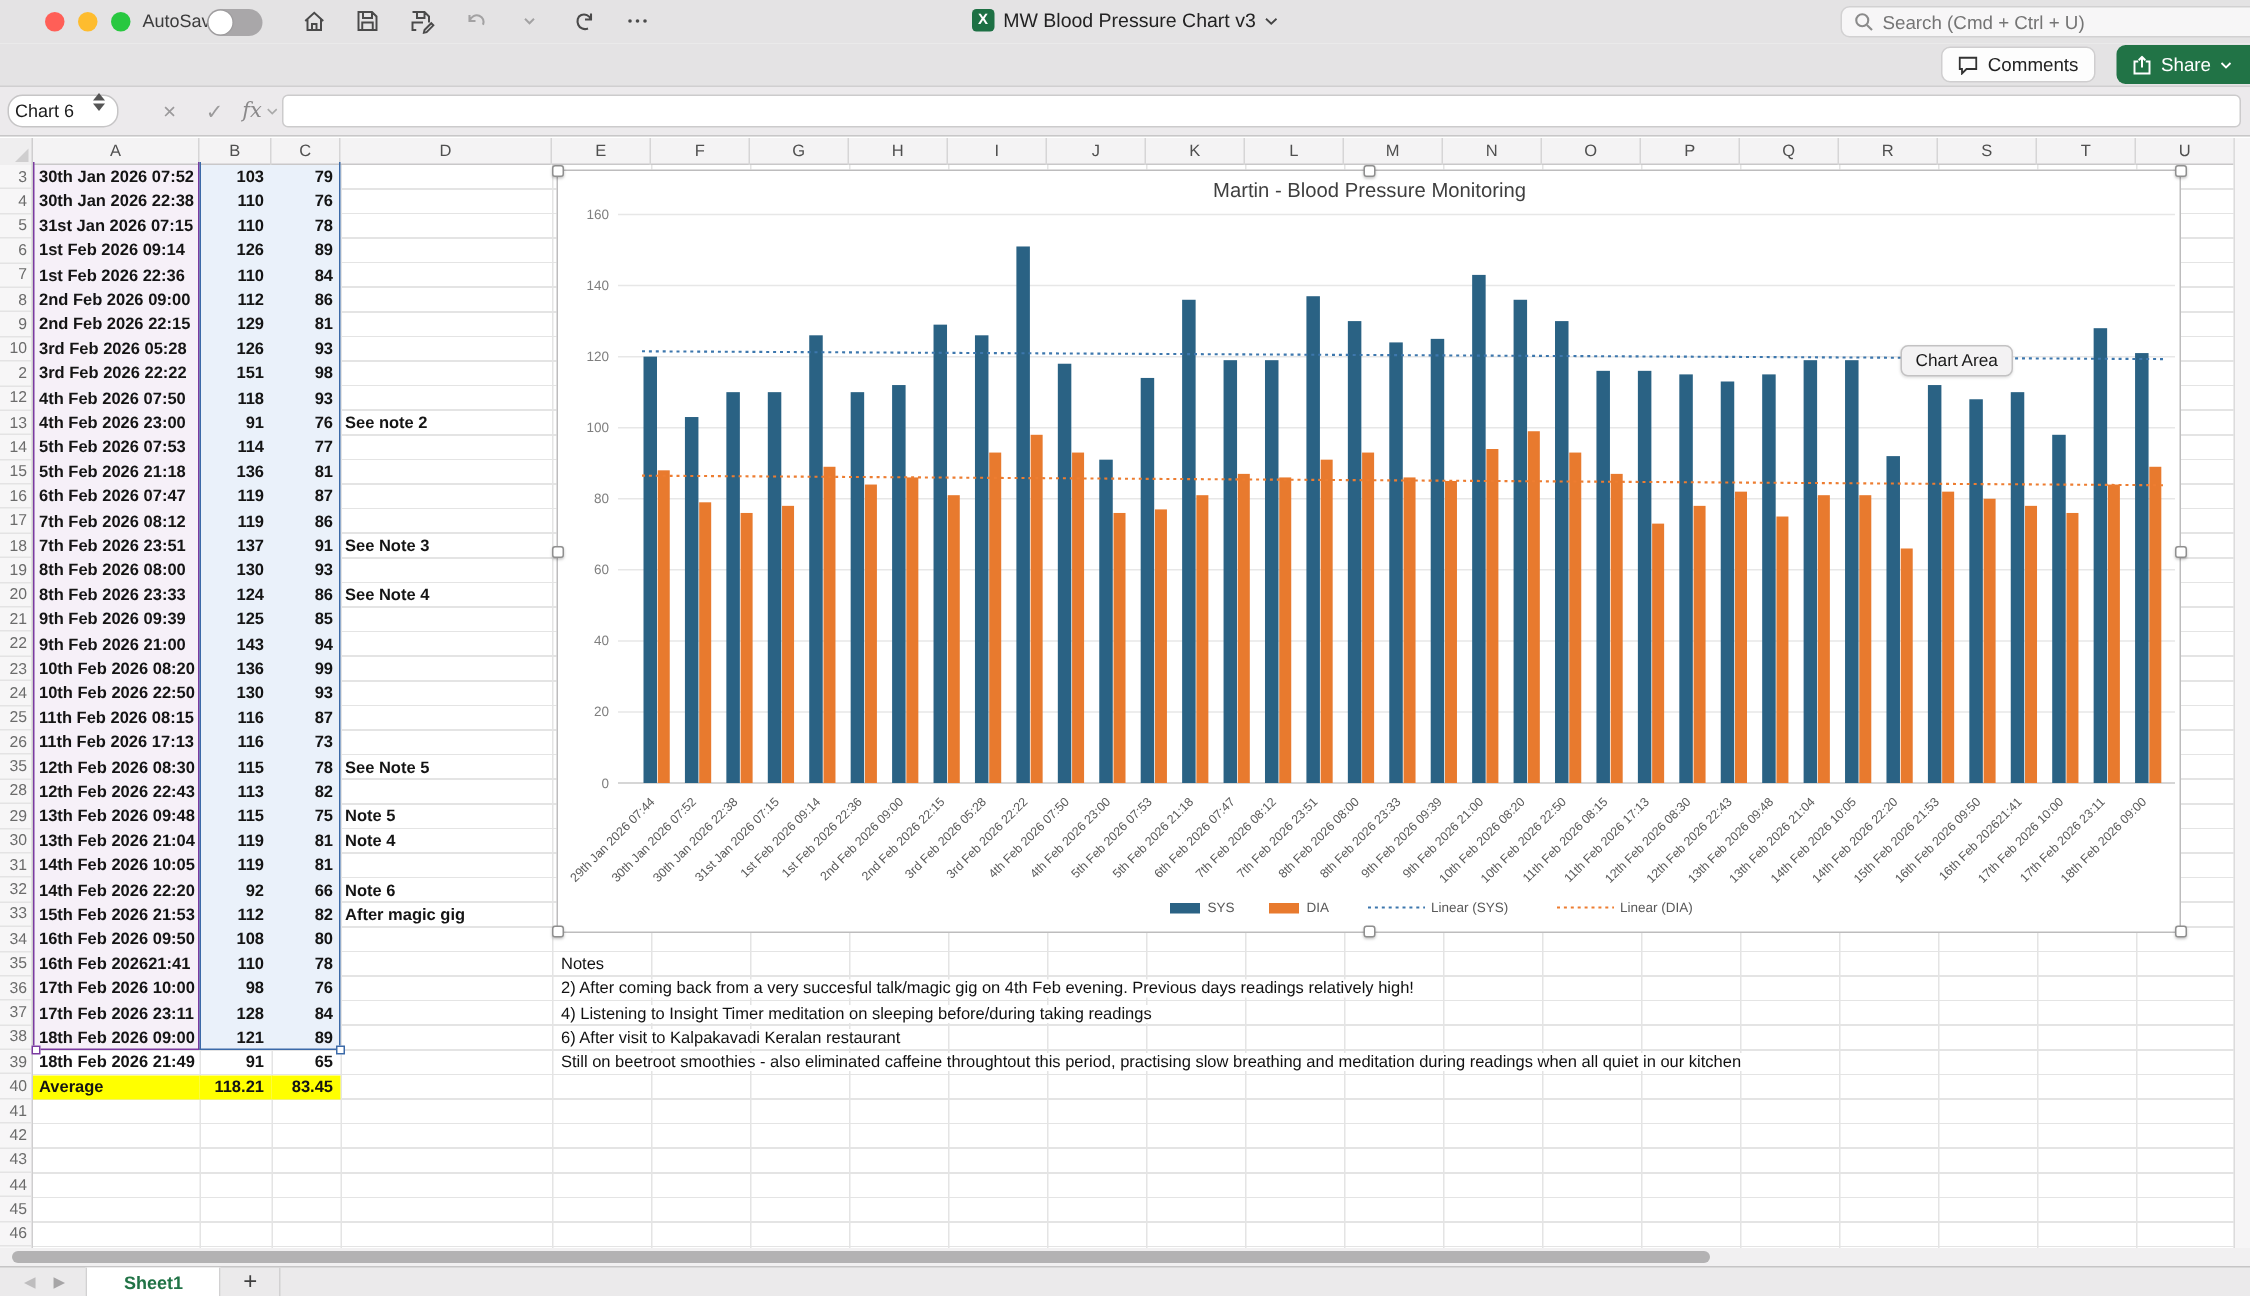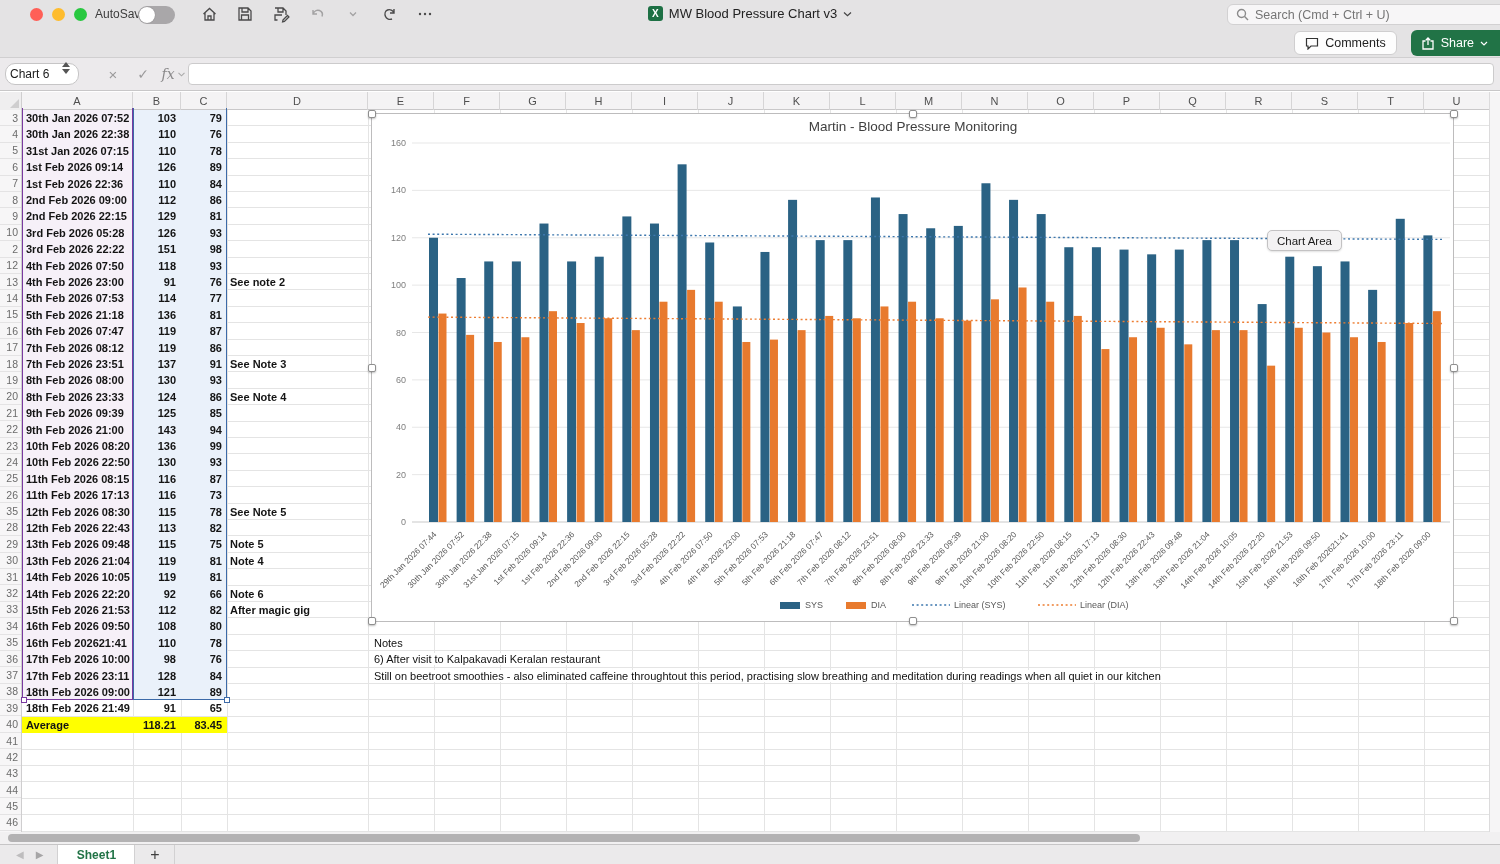--- a/index.html
+++ b/index.html
@@ -71,21 +71,21 @@
   .notesblock { position:absolute; left:371px; top:634.8px; width:1125px; }
   .noteline { height:16.4px; line-height:16.3px; font-size:11px; font-weight:400; color:#111; white-space:nowrap; }
   .noteline span { background:#fff; padding:0 3px 0 3px; }
 
   
   .vscroll { position:absolute; right:0; top:92px; width:11px; height:740px; background:#f6f5f6; border-left:1px solid #dcdbdc; }
   .hscroll { position:absolute; left:0; top:832px; width:1500px; height:12px; background:#f1f0f1; }
   .hthumb { position:absolute; left:8px; top:2px; width:1132px; height:8px; background:#b3b2b3; border-radius:4px; }
   .tabbar { position:absolute; left:0; top:844px; width:1500px; height:20px; background:#ebeaeb; border-top:1px solid #c6c5c6; display:flex; align-items:stretch; }
   .nav-arrows { display:flex; align-items:center; gap:12px; padding:0 14px 0 16px; color:#9a999a; font-size:10px; }
-  .sheettab { width:78px; background:#fff; border-right:1px solid #d2d1d2; border-left:1px solid #d2d1d2; display:flex; align-items:center; justify-content:center; font-size:12px; font-weight:700; color:#217346; }
+  .sheettab { width:90px; background:#fff; border-right:1px solid #d2d1d2; border-left:1px solid #d2d1d2; display:flex; align-items:center; justify-content:center; font-size:12px; font-weight:700; color:#217346; }
   .addsheet { width:40px; display:flex; align-items:center; justify-content:center; color:#3f3f3f; font-size:16px; border-right:1px solid #d2d1d2; }
 </style>
 </head>
 <body>
 
 <div id="app">
 
   <div class="titlebar">
     <div class="lights">
       <div class="light" style="background:#ff5f57"></div>
@@ -677,20 +677,22 @@
           <text x="708" y="494" font-family="Liberation Sans, sans-serif" font-size="9" fill="#595959">Linear (DIA)</text>
         </g>
       </svg>
   <div class="sel-handle" style="left: -4px; top: -4px;"></div><div class="sel-handle" style="left: 537px; top: -4px;"></div><div class="sel-handle" style="left: 1078px; top: -4px;"></div><div class="sel-handle" style="left: -4px; top: 250px;"></div><div class="sel-handle" style="left: 1078px; top: 250px;"></div><div class="sel-handle" style="left: -4px; top: 503px;"></div><div class="sel-handle" style="left: 537px; top: 503px;"></div><div class="sel-handle" style="left: 1078px; top: 503px;"></div></div>
   <div class="tooltip">
       <span>Chart Area</span>
     </div>
 
   <div class="notesblock">
       <div class="noteline"><span>Notes</span></div>
+      <div class="noteline"><span>2) After coming back from a very succesful talk/magic gig on 4th Feb evening. Previous days readings relatively high!</span></div>
+      <div class="noteline"><span>4) Listening to Insight Timer meditation on sleeping before/during taking readings</span></div>
       <div class="noteline"><span>6) After visit to Kalpakavadi Keralan restaurant</span></div>
       <div class="noteline"><span>Still on beetroot smoothies - also eliminated caffeine throughtout this period, practising slow breathing  and meditation during readings when all quiet in our kitchen</span></div>
     </div>
 
   <div class="vscroll"></div>
   <div class="hscroll">
       <div class="hthumb"></div>
     </div>
   <div class="tabbar">
     <div class="nav-arrows">

